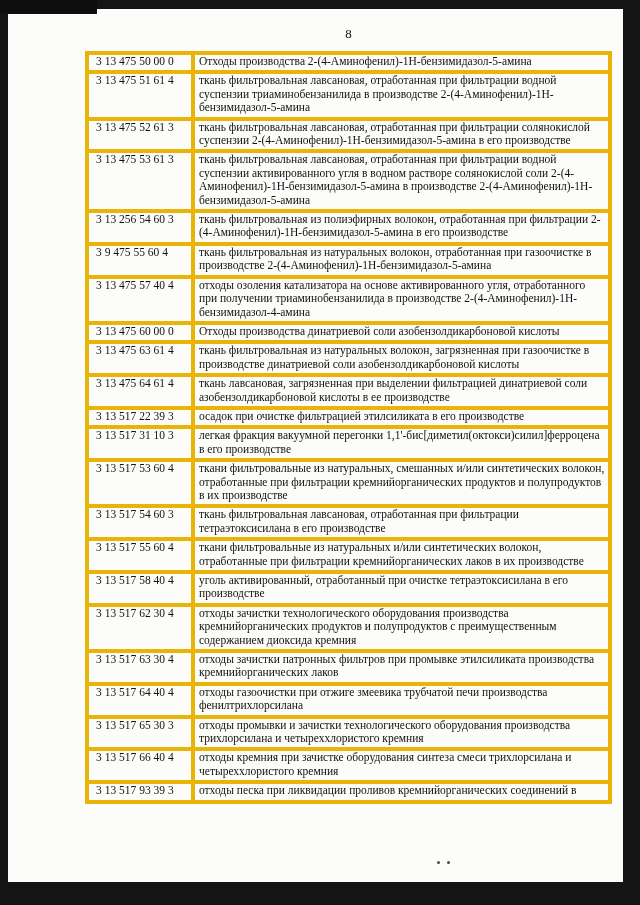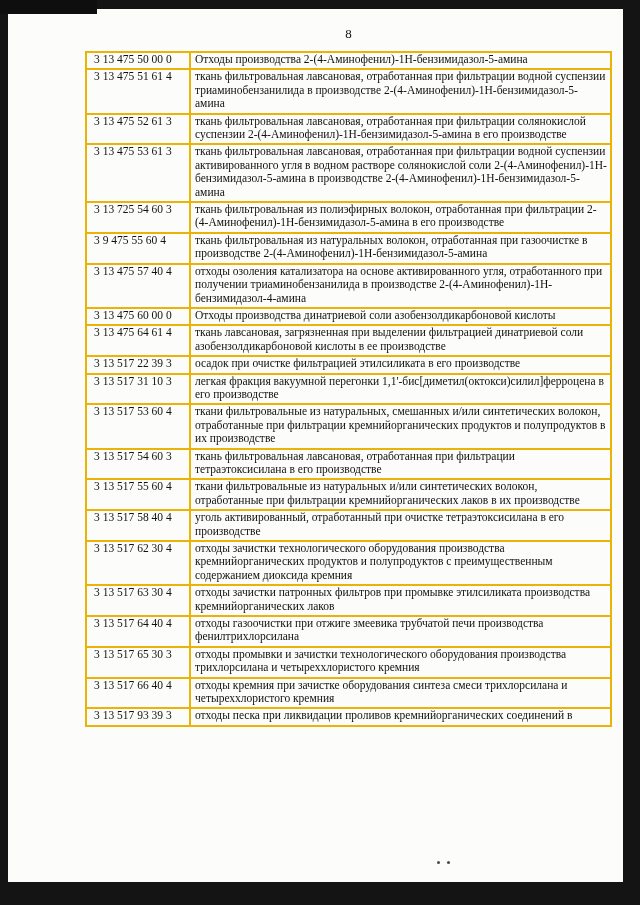--- a/index.html
+++ b/index.html
@@ -25,21 +25,21 @@
   }
   .page-number{
     margin:17px 0 9px 77px;width:527px;text-align:center;
     font-size:13px;color:#111;
   }
   table.waste{
     border-collapse:collapse;margin-left:77px;width:527px;table-layout:fixed;
     border:1px solid #000;
   }
   table.waste td{
-    border:2px solid #eab308;vertical-align:top;
+    border:4px solid #eab308;vertical-align:top;
     font-size:11.5px;line-height:13.4px;
     padding:0 3px 2px 4px;color:#111;
   }
   table.waste td.code{
     width:92px;white-space:nowrap;padding-left:7px;
   }
 </style>
 </head>
 <body>
 
@@ -58,34 +58,38 @@
           </tr>
           <tr>
             <td class="code">3 13 475 52 61 3</td>
             <td class="desc">ткань фильтровальная лавсановая, отработанная при фильтрации солянокислой суспензии 2-(4-Аминофенил)-1Н-бензимидазол-5-амина в его производстве</td>
           </tr>
           <tr>
             <td class="code">3 13 475 53 61 3</td>
             <td class="desc">ткань фильтровальная лавсановая, отработанная при фильтрации водной суспензии активированного угля в водном растворе солянокислой соли 2-(4-Аминофенил)-1Н-бензимидазол-5-амина в производстве 2-(4-Аминофенил)-1Н-бензимидазол-5-амина</td>
           </tr>
           <tr>
-            <td class="code">3 13 725 54 60 3</td>
+            <td class="code">3 13 256 54 60 3</td>
             <td class="desc">ткань фильтровальная из полиэфирных волокон, отработанная при фильтрации 2-(4-Аминофенил)-1Н-бензимидазол-5-амина в его производстве</td>
           </tr>
           <tr>
             <td class="code">3 9 475 55 60 4</td>
             <td class="desc">ткань фильтровальная из натуральных волокон, отработанная при газоочистке в производстве 2-(4-Аминофенил)-1Н-бензимидазол-5-амина</td>
           </tr>
           <tr>
             <td class="code">3 13 475 57 40 4</td>
             <td class="desc">отходы озоления катализатора на основе активированного угля, отработанного при получении триаминобензанилида в производстве 2-(4-Аминофенил)-1Н-бензимидазол-4-амина</td>
           </tr>
           <tr>
             <td class="code">3 13 475 60 00 0</td>
             <td class="desc">Отходы производства динатриевой соли азобензолдикарбоновой кислоты</td>
+          </tr>
+          <tr>
+            <td class="code">3 13 475 63 61 4</td>
+            <td class="desc">ткань фильтровальная из натуральных волокон, загрязненная при газоочистке в производстве динатриевой соли азобензолдикарбоновой кислоты</td>
           </tr>
           <tr>
             <td class="code">3 13 475 64 61 4</td>
             <td class="desc">ткань лавсановая, загрязненная при выделении фильтрацией динатриевой соли азобензолдикарбоновой кислоты в ее производстве</td>
           </tr>
           <tr>
             <td class="code">3 13 517 22 39 3</td>
             <td class="desc">осадок при очистке фильтрацией этилсиликата в его производстве</td>
           </tr>
           <tr>

